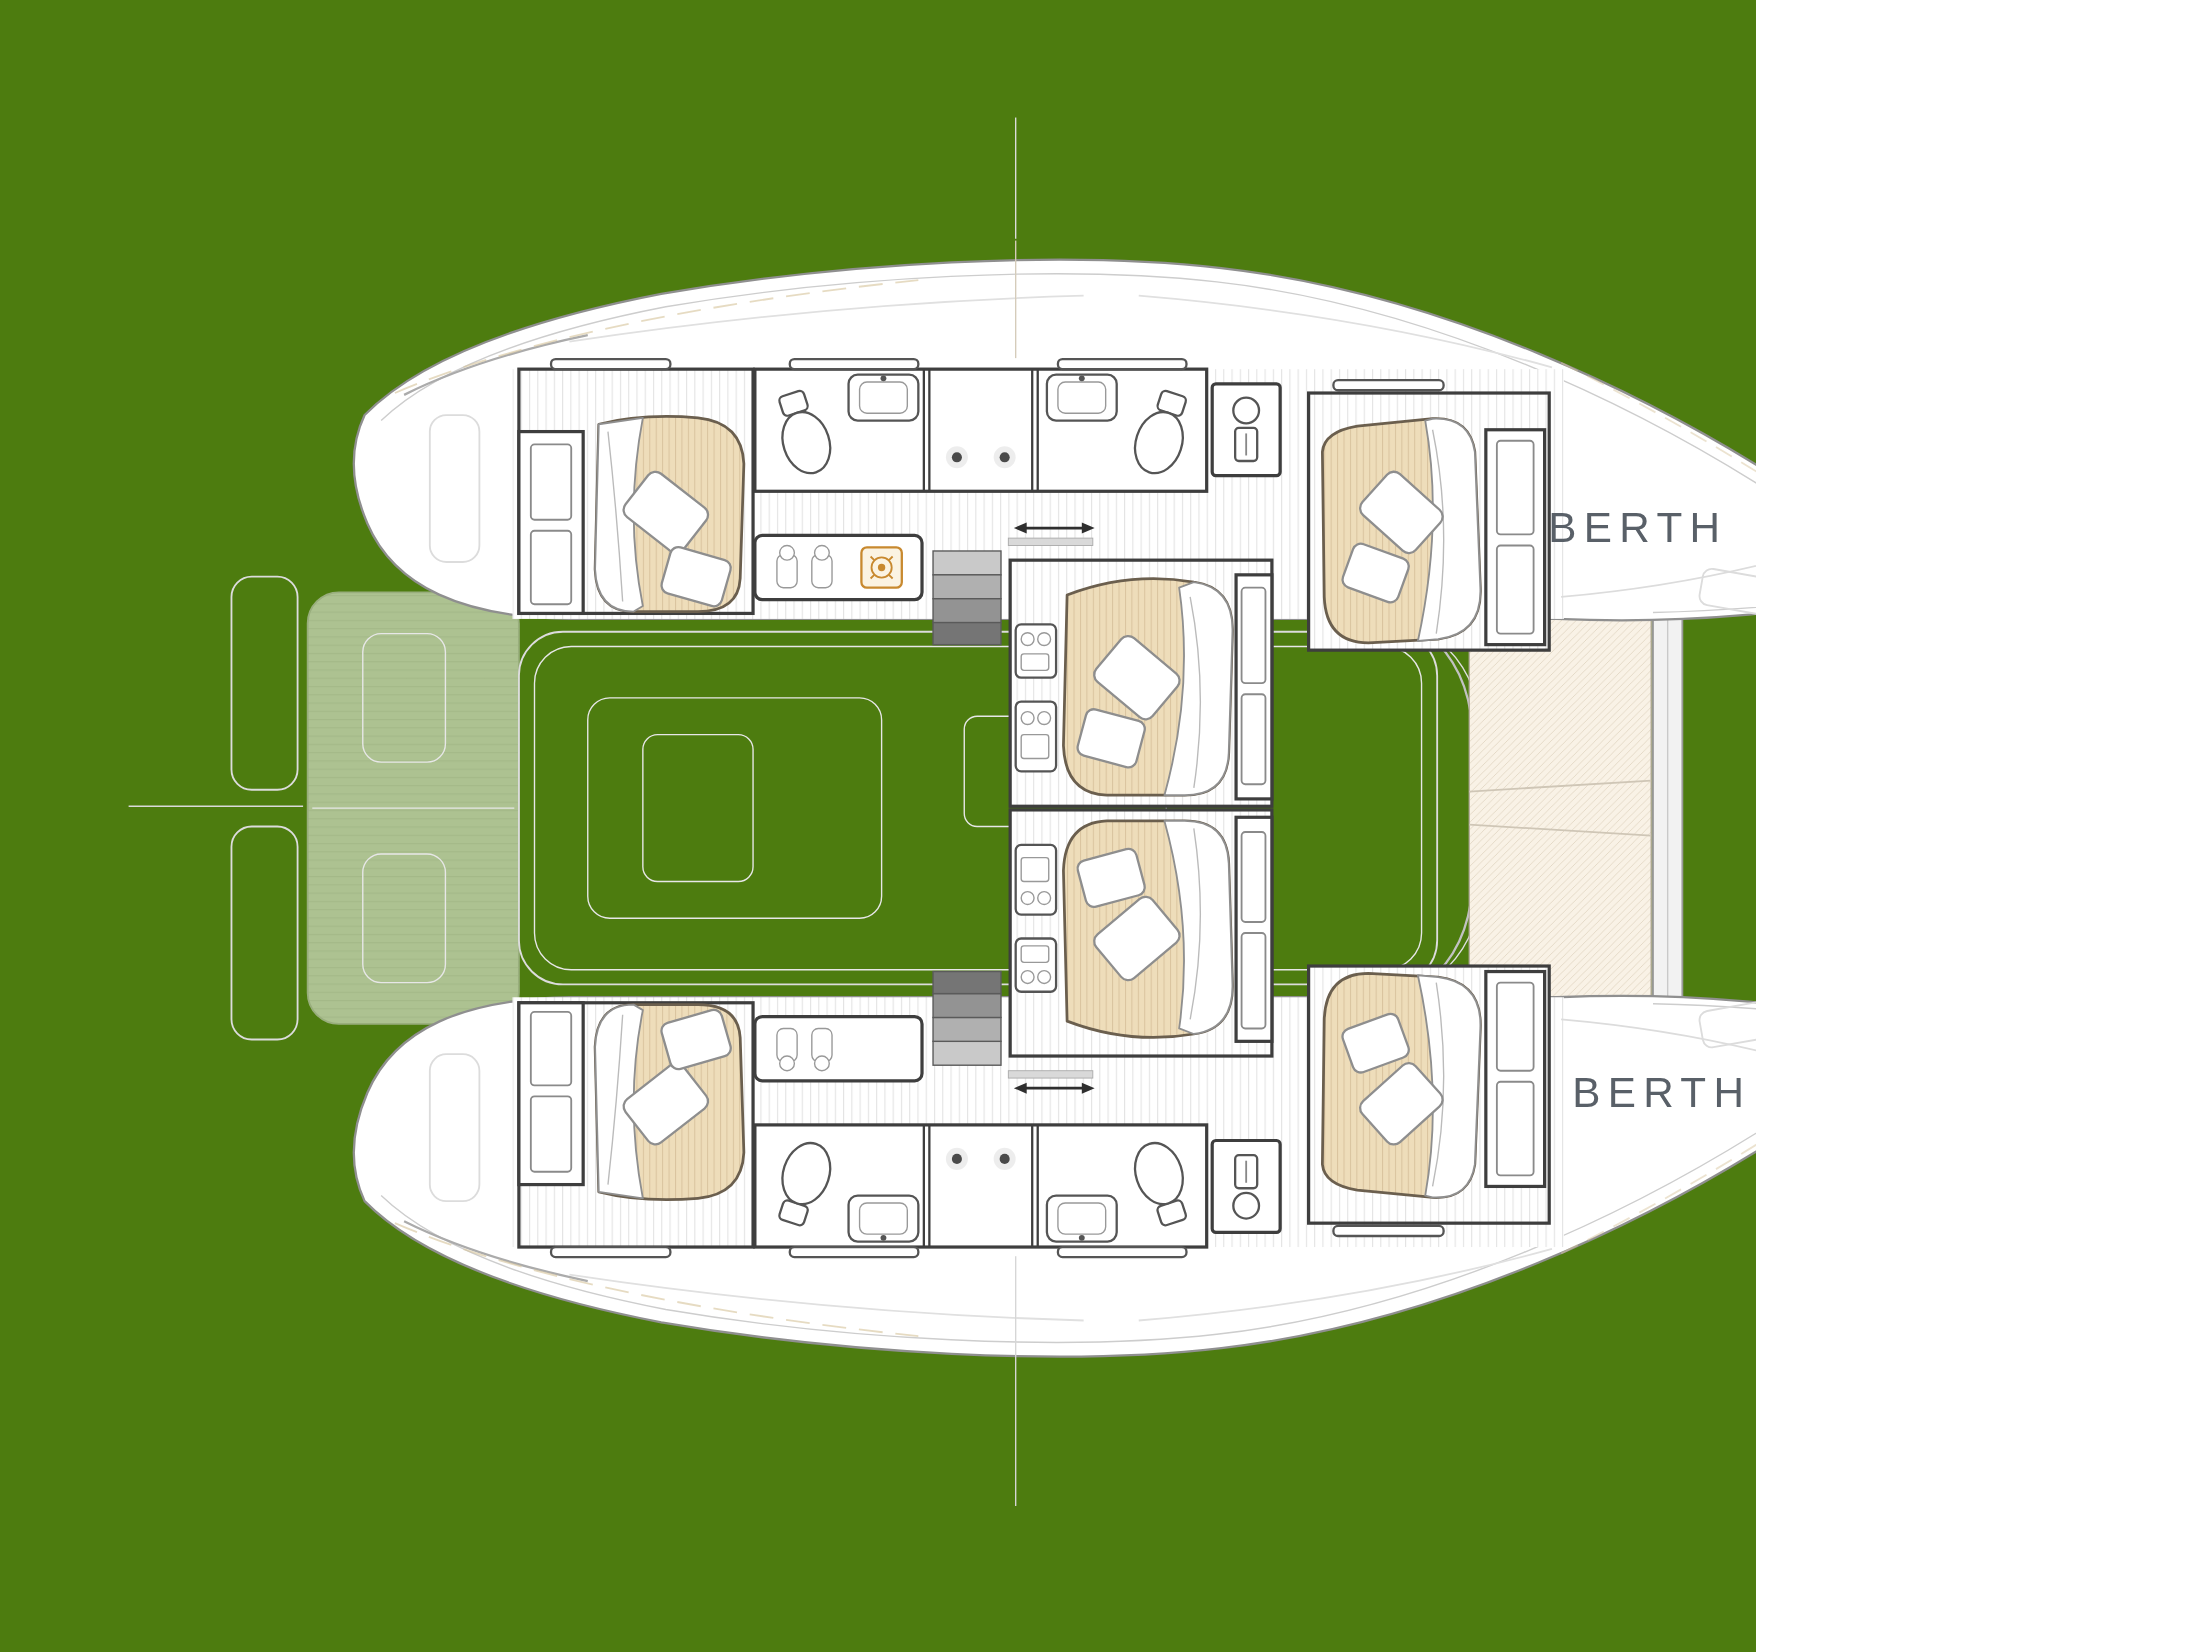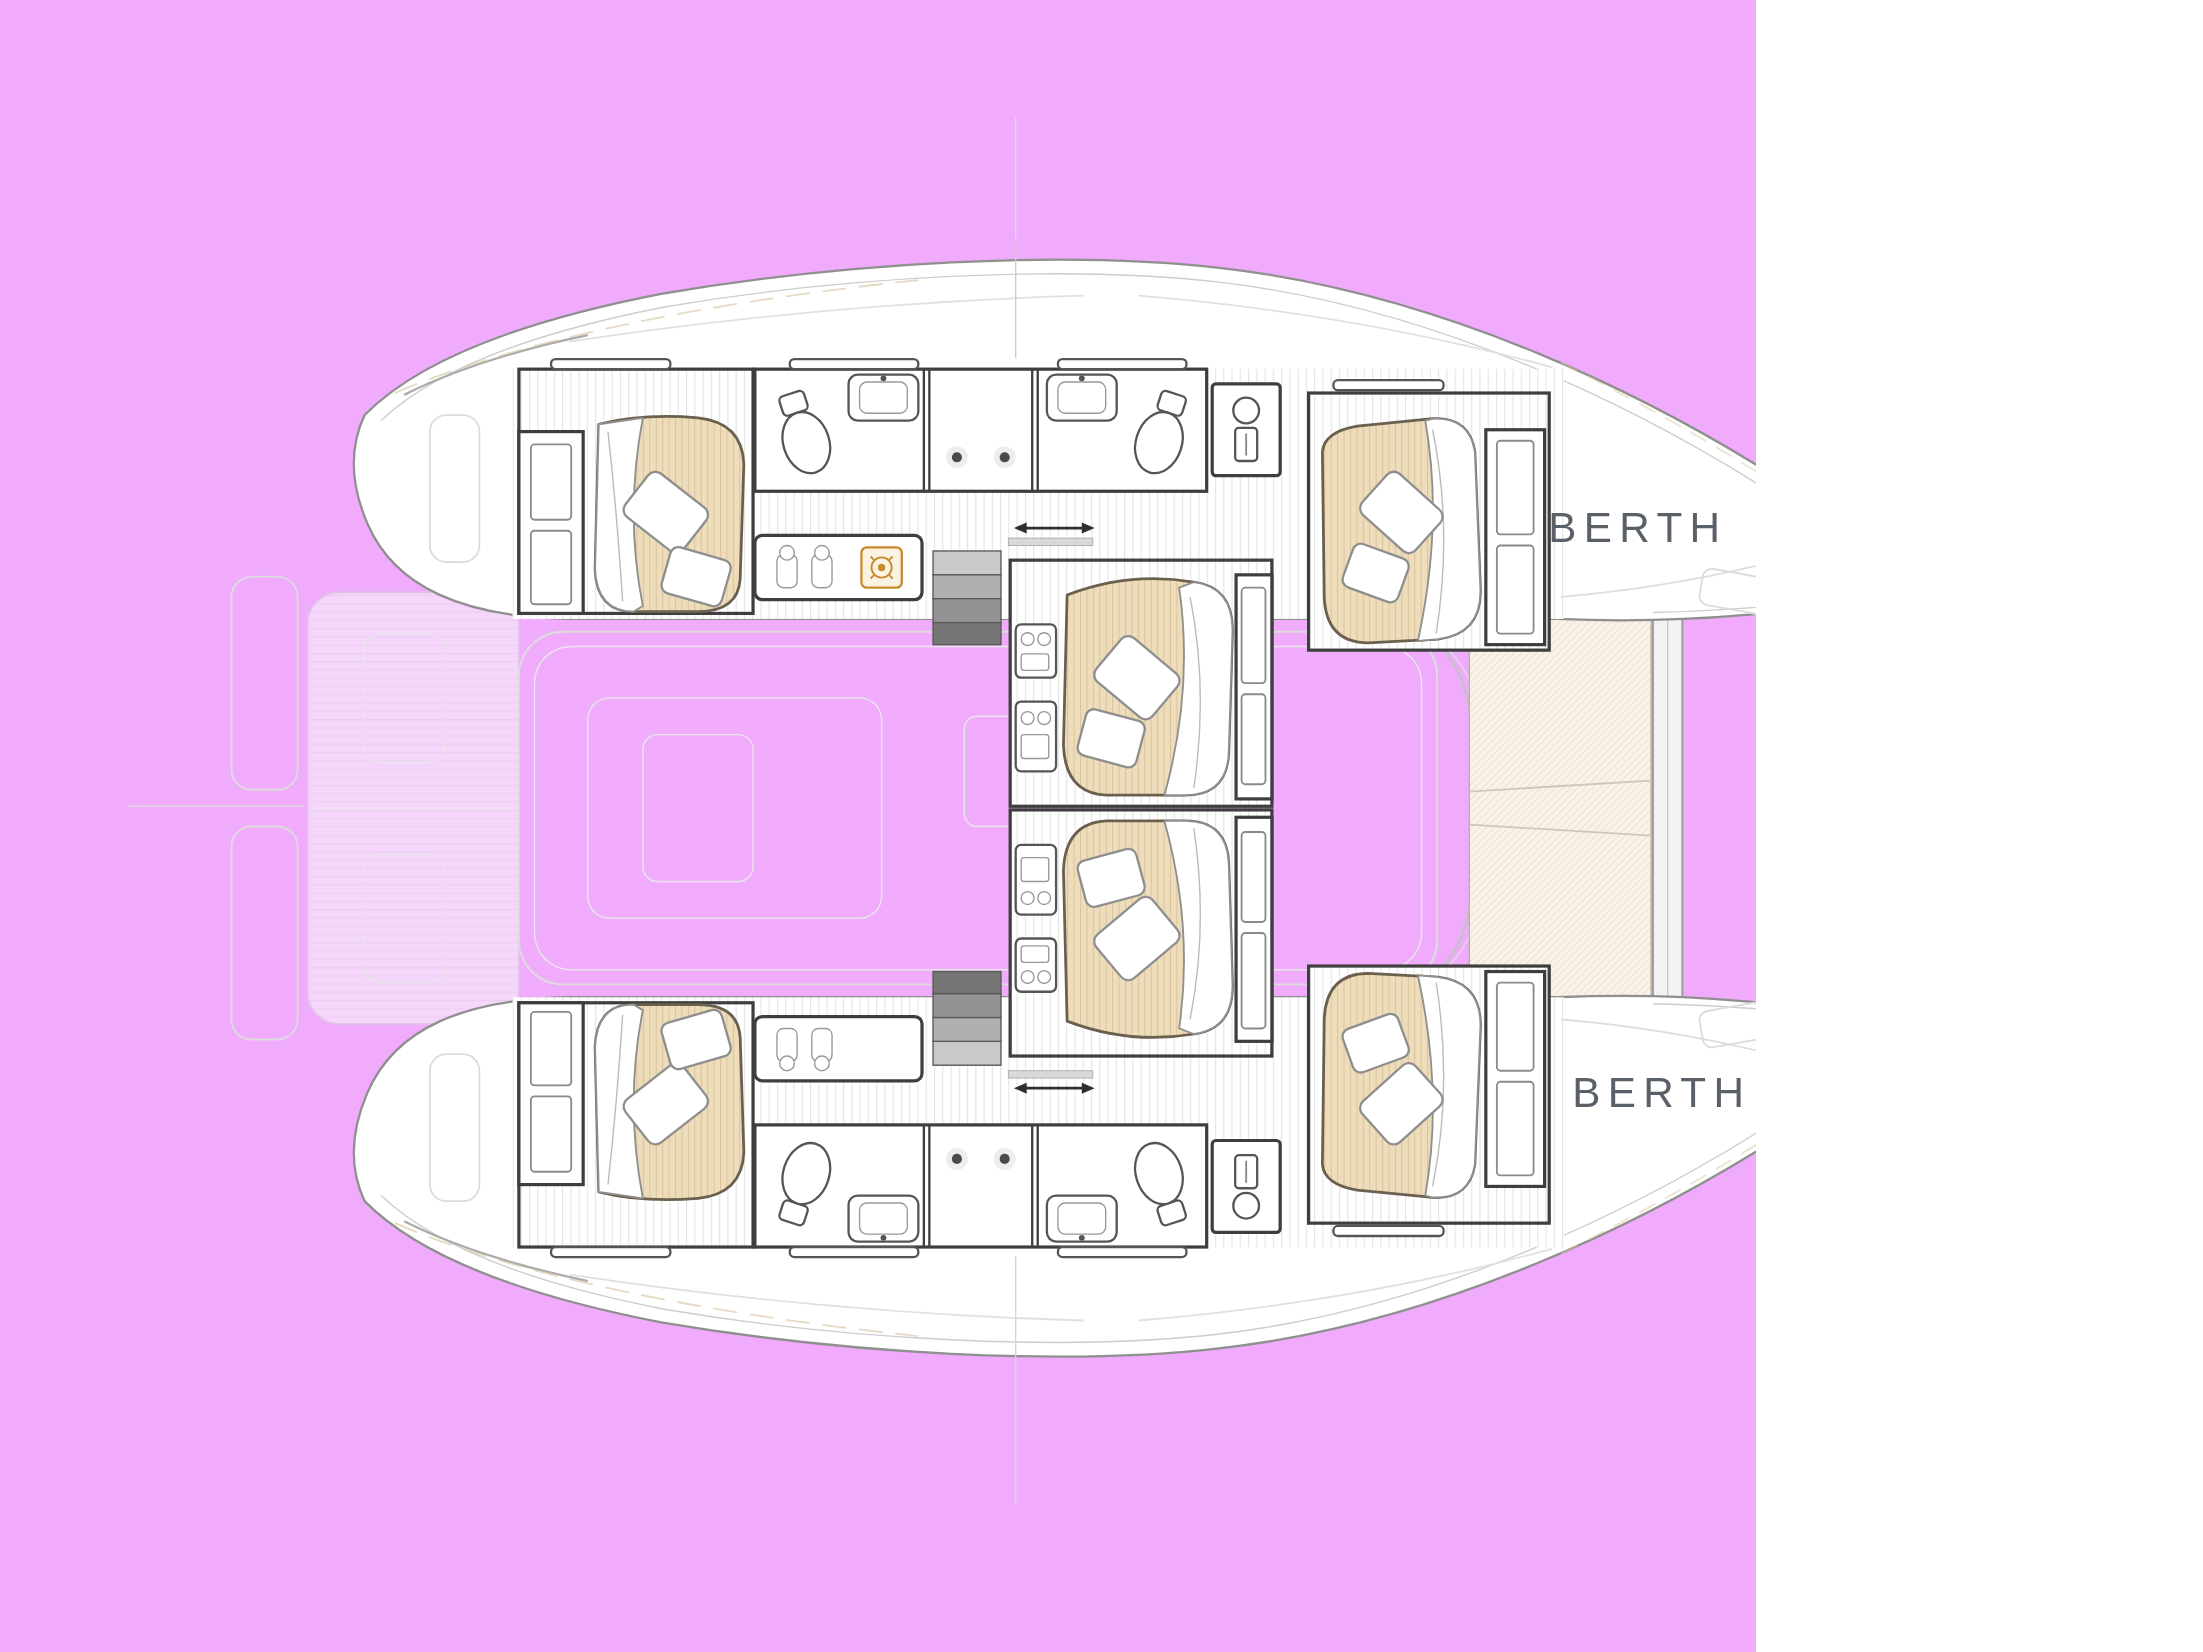--- a/index.html
+++ b/index.html
@@ -1,16 +1,16 @@
 <!DOCTYPE html>
 <html style="--hull_stroke: #8f8f8f; --wall: #3e3e3e; --mattress: #eeddba; --mattress_stroke: #6b5f4e; --trampoline: #f9f2e6; --accent_tan: #d9c7a2; --accent_orange: #c8892f; --label: #596068; --faint_outline: #dcdcdc;font-size:14.7px"><head>
 <meta charset="utf-8">
 <style>
   html,body{margin:0;padding:0;background:#ffffff;}
-  .stage{position:relative;width:1756px;height:1652px;background:#f0abfc;overflow:hidden;}
+  .stage{position:relative;width:1756px;height:1652px;background:#4d7c0f;overflow:hidden;}
   svg{display:block;}
   .hull{fill:#ffffff;stroke:var(--hull_stroke,#8f8f8f);stroke-width:2.5;stroke-linejoin:round;}
   .innerline{fill:none;stroke:#cdcdcd;stroke-width:1.5;}
   .wall{fill:#ffffff;stroke:var(--wall,#3e3e3e);stroke-width:3.5;}
   .wallstripe{fill:url(#deck);stroke:var(--wall,#3e3e3e);stroke-width:3.5;}
   .wline{stroke:var(--wall,#3e3e3e);stroke-width:2.5;fill:none;}
   .fixture{fill:#ffffff;stroke:#555555;stroke-width:2.5;}
   .fixthin{fill:#ffffff;stroke:#999999;stroke-width:1.5;}
   .mattress{fill:url(#grain);stroke:var(--mattress_stroke,#6b5f4e);stroke-width:3;stroke-linejoin:round;}
   .duvet{fill:#ffffff;stroke:#8f8f8f;stroke-width:2;stroke-linejoin:round;}

